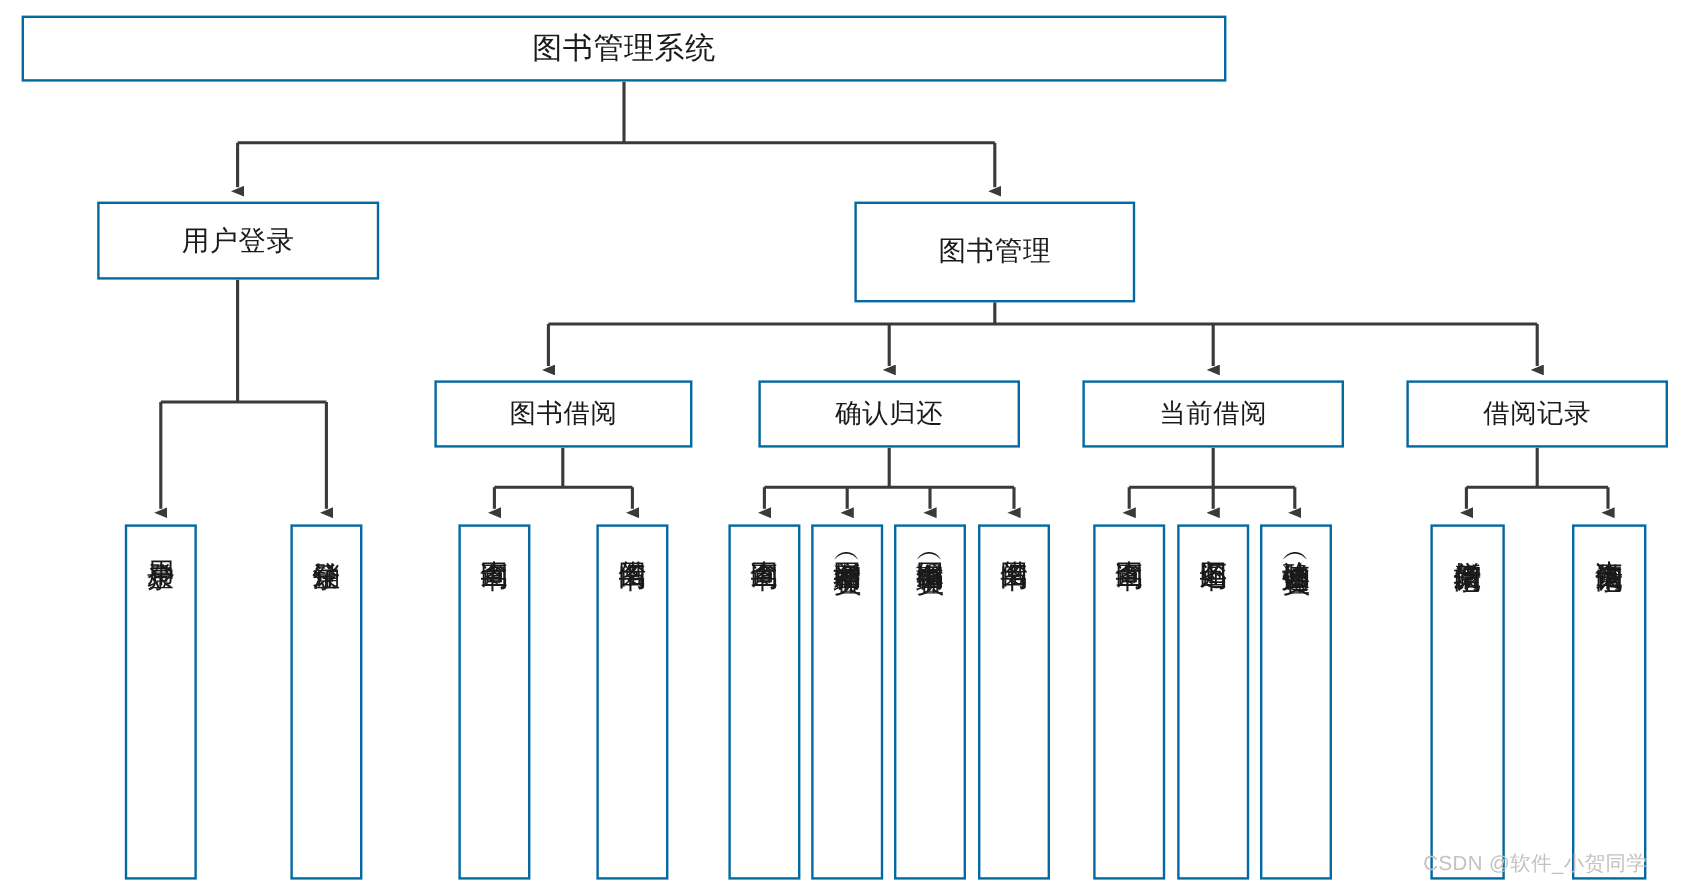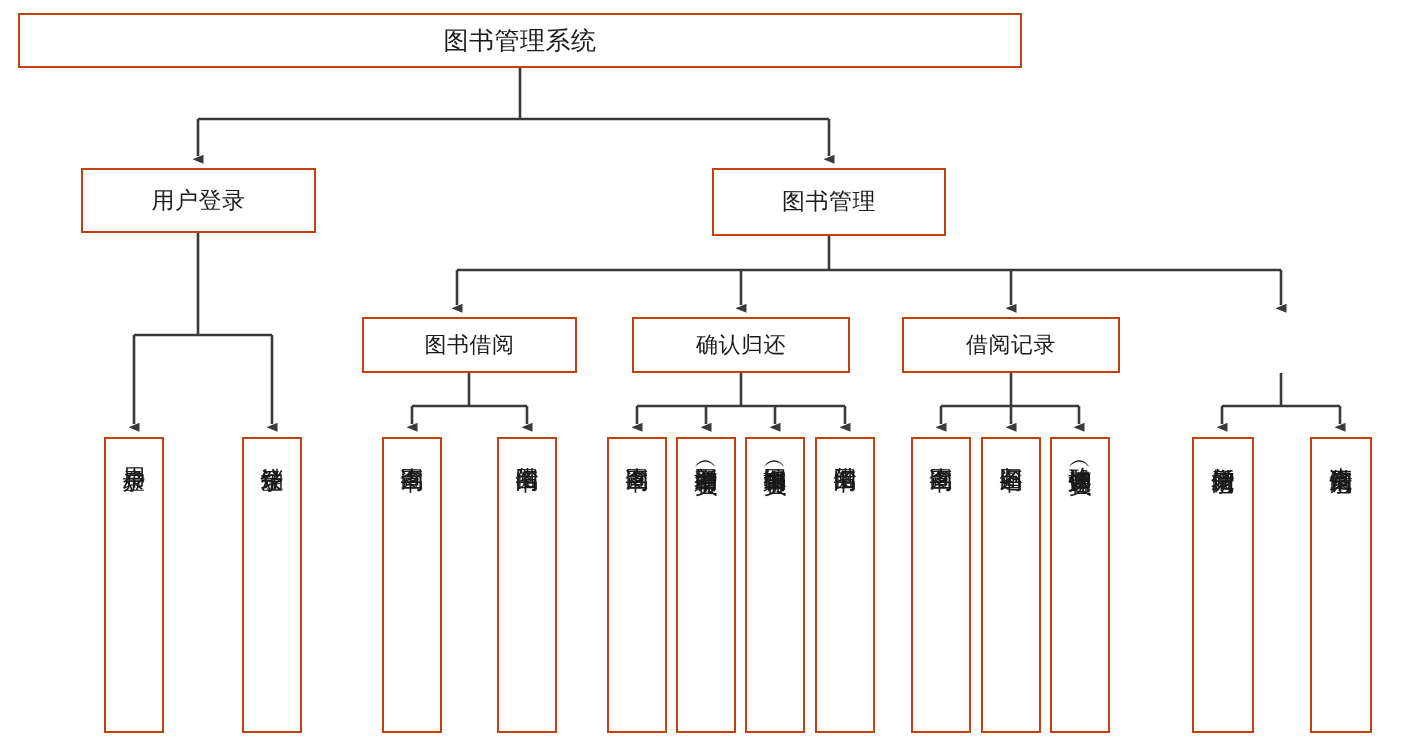--- a/index.html
+++ b/index.html
@@ -22,21 +22,21 @@
     left: 0;
     top: 0;
     width: 1405px;
     height: 747px;
     pointer-events: none;
   }
   .node {
     position: absolute;
     box-sizing: border-box;
     background: #ffffff;
-    border: 2px solid #c2410c;
+    border: 2px solid #0369a1;
     display: flex;
     align-items: center;
     justify-content: center;
     color: #1a1a1a;
     z-index: 2;
   }
   .node .label {
     display: block;
     text-align: center;
     line-height: 1.18;
@@ -124,31 +124,34 @@
     </g>
   </svg>
 
   <div class="node node-root" style="left:18px; top:13px; width:1004px; height:55px;">
     <span class="label">图书管理系统</span>
   </div>
 
   <div class="node node-branch" style="left:81px; top:168px; width:235px; height:65px;">
     <span class="label">用户登录</span>
   </div>
-  <div class="node node-branch" style="left:712px; top:168px; width:234px; height:68px;">
+  <div class="node node-branch" style="left:712px; top:168px; width:234px; height:84px;">
     <span class="label">图书管理</span>
   </div>
 
   <div class="node node-mid" style="left:362px; top:317px; width:215px; height:56px;">
     <span class="label">图书借阅</span>
   </div>
   <div class="node node-mid" style="left:632px; top:317px; width:218px; height:56px;">
     <span class="label">确认归还</span>
   </div>
   <div class="node node-mid" style="left:902px; top:317px; width:218px; height:56px;">
+    <span class="label">当前借阅</span>
+  </div>
+  <div class="node node-mid" style="left:1172px; top:317px; width:218px; height:56px;">
     <span class="label">借阅记录</span>
   </div>
 
   <div class="node node-leaf" style="left:104px; top:437px; width:60px; height:296px;">
     <span class="label">用户登录</span>
   </div>
   <div class="node node-leaf" style="left:242px; top:437px; width:60px; height:296px;">
     <span class="label">注销登录</span>
   </div>
 
@@ -182,14 +185,15 @@
     <span class="label">确认归还（管理员）</span>
   </div>
 
   <div class="node node-leaf" style="left:1192px; top:437px; width:62px; height:296px;">
     <span class="label">新增借阅记录</span>
   </div>
   <div class="node node-leaf" style="left:1310px; top:437px; width:62px; height:296px;">
     <span class="label">查询借阅记录</span>
   </div>
 
+  <div class="watermark">CSDN @软件_小贺同学</div>
 
 </div>
 
 </body></html>

